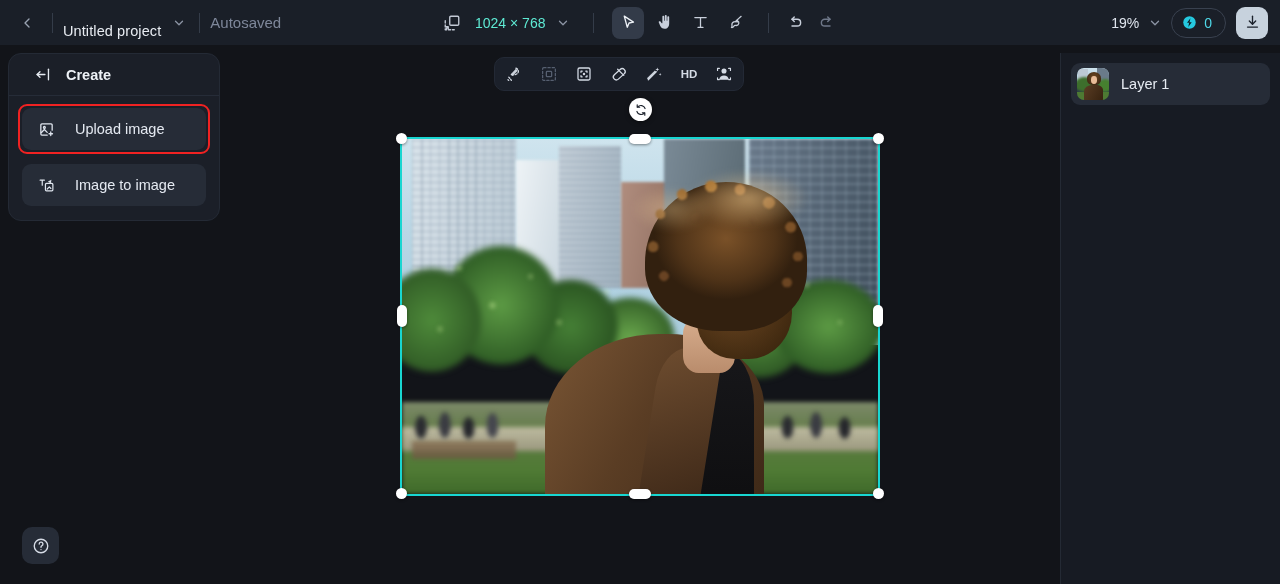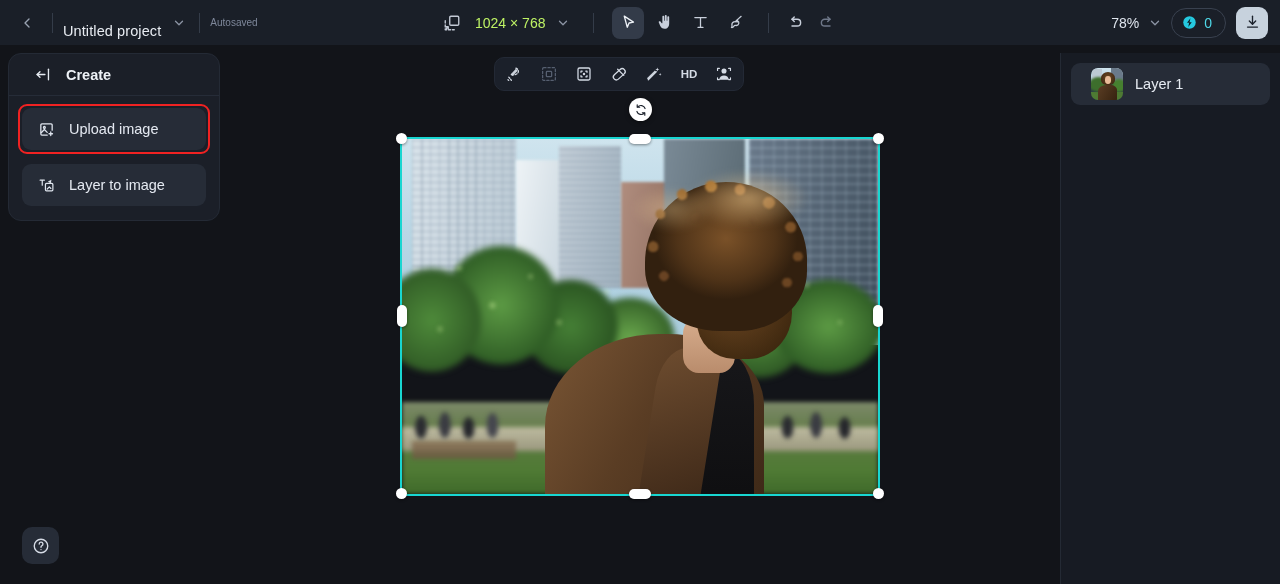--- a/index.html
+++ b/index.html
@@ -23,28 +23,28 @@
     border-radius: 8px; color: #cfd5e1;
   }
   .back-btn { width: 30px; height: 30px; color: #9aa3b2; }
   .vdiv { width: 1px; height: 20px; background: #343c49; margin: 0 10px; }
   .proj-name {
     font-size: 14.5px; color: #e8ecf2; font-weight: 400; letter-spacing: .1px;
     white-space: nowrap;
     margin-top: 16px;
   }
   .chev { width: 20px; height: 20px; display:flex; align-items:center; justify-content:center; color:#8b94a4; margin-left: 8px;}
-  .autosaved { font-size: 10px; color: #7e879a; white-space: nowrap; }
+  .autosaved { font-size: 15px; color: #7e879a; white-space: nowrap; }
 
   .tb-center {
     position: absolute; left: 440px; top: 0; height: 45px;
     display: flex; align-items: center; gap: 0px;
   }
   .dim-icon { width: 24px; height: 24px; display:flex; align-items:center; justify-content:center; color:#c3cad6; }
-  .dim-text { font-size: 14px; color: #bef264; margin-left: 11px; white-space: nowrap; }
+  .dim-text { font-size: 14px; color: #5eead4; margin-left: 11px; white-space: nowrap; }
   .tools { display: flex; align-items: center; gap: 4px; margin-left: 4px; }
   .tool {
     width: 32px; height: 32px; border-radius: 8px;
     display: flex; align-items: center; justify-content: center;
     color: #c8cfdb;
   }
   .tool.active { background: #333b49; color: #eef2f7; }
   .tool.dim { color: #6f7889; }
 
   .tb-right {
@@ -71,21 +71,21 @@
     border: 1px solid #242a35;
   }
   .cp-head {
     height: 42px; display: flex; align-items: center; padding-left: 26px; gap: 14px;
     border-bottom: 1px solid #262c38;
   }
   .cp-head .ttl { font-size: 14.5px; color: #eef2f7; font-weight: bold; }
   .cp-body { padding: 12px 13px 14px 13px; display: flex; flex-direction: column; gap: 9px; }
   .cp-item {
     height: 42px; border-radius: 9px; background: #262c37;
-    display: flex; align-items: center; gap: 14px; padding-left: 15px;
+    display: flex; align-items: center; gap: 20px; padding-left: 15px;
     color: #e4e9f1; font-size: 14.5px;
   }
   .cp-item .ic { width: 18px; height: 18px; display:flex; align-items:center; justify-content:center; color:#dfe5ee; }
   .hl-wrap {
     border: 2px solid #f02222; border-radius: 9px; padding: 2px; margin: -4px -4px 1px -4px;
   }
   .hl-wrap .cp-item { height: 42px; }
 
   
   .help-btn {
@@ -312,21 +312,21 @@
   }
   .lp-head {
     height: 48px; display: flex; align-items: center; justify-content: space-between;
     padding: 0 14px 0 18px; border-bottom: 1px solid #242a34;
   }
   .lp-title { font-size: 14.5px; color: #eef2f7; font-weight: bold; }
   .lp-history { display: flex; align-items: center; gap: 6px; font-size: 14px; color: #c0c8d5; }
   .lp-body { padding: 10px; }
   .layer-row {
     height: 42px; background: #262c37; border-radius: 9px;
-    display: flex; align-items: center; gap: 12px; padding-left: 20px;
+    display: flex; align-items: center; gap: 12px; padding-left: 6px;
   }
   .layer-thumb {
     width: 32px; height: 32px; border-radius: 7px; overflow: hidden; position: relative;
     flex: none; background: #2a3a45;
   }
   .layer-name { font-size: 14.5px; color: #e6ebf2; }
 
   .lt-sky { position:absolute; left:0; top:0; width:100%; height:48%; background:linear-gradient(180deg,#cfe4ee,#acc9da); }
   .lt-bld { position:absolute; left:4%; top:2%; width:30%; height:42%; background:#bcc9d4; }
   .lt-bld2 { position:absolute; left:64%; top:0%; width:36%; height:48%; background:#6a7a8a; }
@@ -411,21 +411,21 @@
       </div>
       <div class="tool dim">
         <svg width="18" height="18" viewBox="0 0 24 24" fill="none" stroke="currentColor" stroke-width="1.9" stroke-linecap="round" stroke-linejoin="round">
             <path d="M16 7H9a4.5 4.5 0 0 0 0 9h7"></path>
             <polyline points="13 4 16 7 13 10"></polyline>
           </svg>
       </div>
     </div>
 
     <div class="tb-right">
-      <div class="zoom-val">78%</div>
+      <div class="zoom-val">19%</div>
       <div class="chev" style="margin-left:6px;">
         <svg width="14" height="14" viewBox="0 0 24 24" fill="none" stroke="currentColor" stroke-width="2.2" stroke-linecap="round" stroke-linejoin="round">
             <polyline points="6 9 12 15 18 9"></polyline>
           </svg>
       </div>
       <div class="credits">
         <svg width="15" height="15" viewBox="0 0 24 24">
           <circle cx="12" cy="12" r="10" fill="#25c9e0"></circle>
           <path d="M13.5 5L8 12.5h3.4L10 19l5.6-7.6H12z" fill="#0e1a20"></path>
         </svg>
@@ -470,21 +470,21 @@
 
       <div class="cp-item">
         <span class="ic">
           <svg width="17" height="17" viewBox="0 0 24 24" fill="none" stroke="currentColor" stroke-width="1.7" stroke-linecap="round" stroke-linejoin="round">
             <path d="M3 4.5h6M6 4.5v7"></path>
             <rect x="10.5" y="9" width="10.5" height="10.5" rx="1.5"></rect>
             <path d="M13 17l3-3 2.2 2.2"></path>
             <path d="M14 6.5l5-2.5-1 5z" fill="currentColor" stroke="none"></path>
           </svg>
         </span>
-        <span>Layer to image</span>
+        <span>Image to image</span>
       </div>
 
 
     </div>
   </div>
 
   <div class="help-btn">
     <svg width="18" height="18" viewBox="0 0 24 24" fill="none" stroke="currentColor" stroke-width="1.8" stroke-linecap="round" stroke-linejoin="round">
       <circle cx="12" cy="12" r="9"></circle>
       <path d="M9.6 9.3a2.5 2.5 0 1 1 3.3 2.4c-.6.25-.9.8-.9 1.5v.4"></path>

